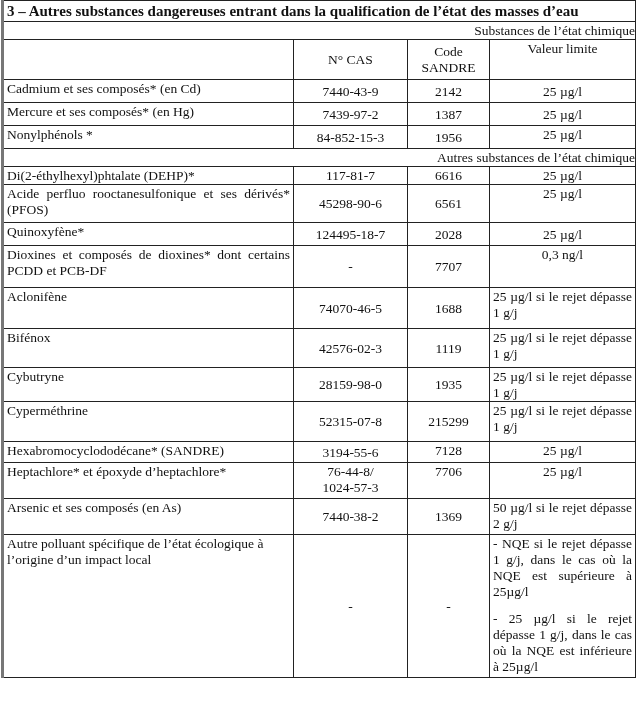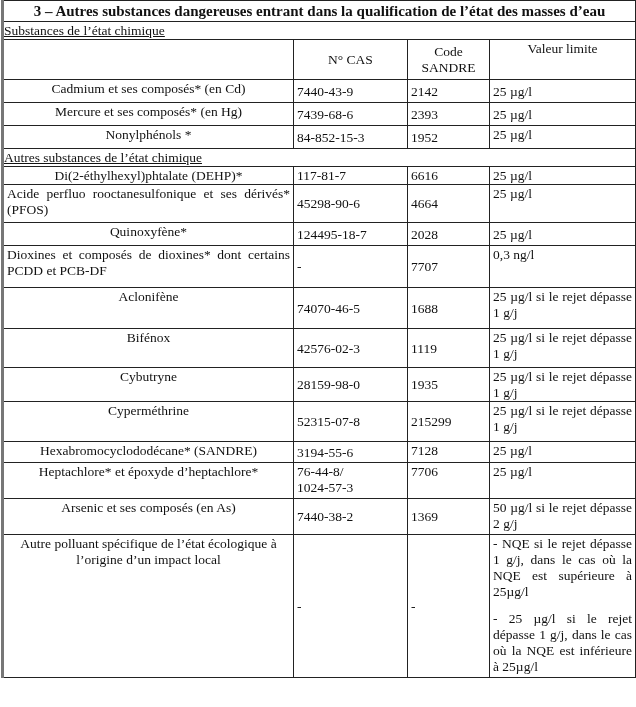--- a/index.html
+++ b/index.html
@@ -1,24 +1,24 @@
 <!DOCTYPE html>
 <html><head>
 <meta charset="utf-8">
 <style>
   html, body { margin: 0; padding: 0; background: #ffffff; }
   body { width: 636px; height: 707px; overflow: hidden; position: relative;
          font-family: "Liberation Serif", "DejaVu Serif", serif; color: #111; font-size: 13.5px; }
   table { position: absolute; left: 1px; top: 0; width: 633px; border-collapse: collapse; table-layout: fixed; }
   td { border: 1px solid #222; padding: 1px 3px 0 3px; vertical-align: top; line-height: 16px; }
-  .leftedge { border-left: 3px solid #777; text-align: center; }
+  .leftedge { border-left: 3px solid #777; }
   .title { font-weight: bold; font-size: 15px; line-height: 20px; height: 20px; padding: 0 3px; }
-  .section { text-align: left; text-decoration: underline; height: 17px; line-height: 17px; padding: 0; }
+  .section { text-align: right; height: 17px; line-height: 17px; padding: 0; }
   .hdr td { text-align: center; }
-  .c { }
+  .c { text-align: center; }
   .mid { vertical-align: middle; }
   .just { text-align: justify; text-align-last: left; }
   .sub { display: block; }
 </style>
 </head>
 <body>
 
 <table>
   <colgroup>
     <col style="width:291px">
@@ -45,44 +45,44 @@
     <td>Valeur limite</td>
   </tr>
   <tr style="height:23px">
     <td class="leftedge">Cadmium et ses composés* (en Cd)</td>
     <td class="c mid">7440-43-9</td>
     <td class="c mid">2142</td>
     <td class="c mid">25 µg/l</td>
   </tr>
   <tr style="height:23px">
     <td class="leftedge">Mercure et ses composés* (en Hg)</td>
-    <td class="c mid">7439-68-6</td>
-    <td class="c mid">2393</td>
+    <td class="c mid">7439-97-2</td>
+    <td class="c mid">1387</td>
     <td class="c mid">25 µg/l</td>
   </tr>
   <tr style="height:23px">
     <td class="leftedge">Nonylphénols *</td>
     <td class="c mid">84-852-15-3</td>
-    <td class="c mid">1952</td>
+    <td class="c mid">1956</td>
     <td class="c">25 µg/l</td>
   </tr>
 
   <tr>
     <td colspan="4" class="section leftedge">Autres substances de l’état chimique</td>
   </tr>
   <tr style="height:14px">
     <td class="leftedge">Di(2-éthylhexyl)phtalate (DEHP)*</td>
     <td class="c mid">117-81-7</td>
     <td class="c mid">6616</td>
     <td class="c mid">25 µg/l</td>
   </tr>
   <tr style="height:38px">
     <td class="leftedge just">Acide perfluo rooctanesulfonique et ses dérivés* (PFOS)</td>
     <td class="c mid">45298-90-6</td>
-    <td class="c mid">4664</td>
+    <td class="c mid">6561</td>
     <td class="c">25 µg/l</td>
   </tr>
   <tr style="height:23px">
     <td class="leftedge">Quinoxyfène*</td>
     <td class="c mid">124495-18-7</td>
     <td class="c mid">2028</td>
     <td class="c mid">25 µg/l</td>
   </tr>
   <tr style="height:42px">
     <td class="leftedge just">Dioxines et composés de dioxines* dont certains PCDD et PCB-DF</td>

